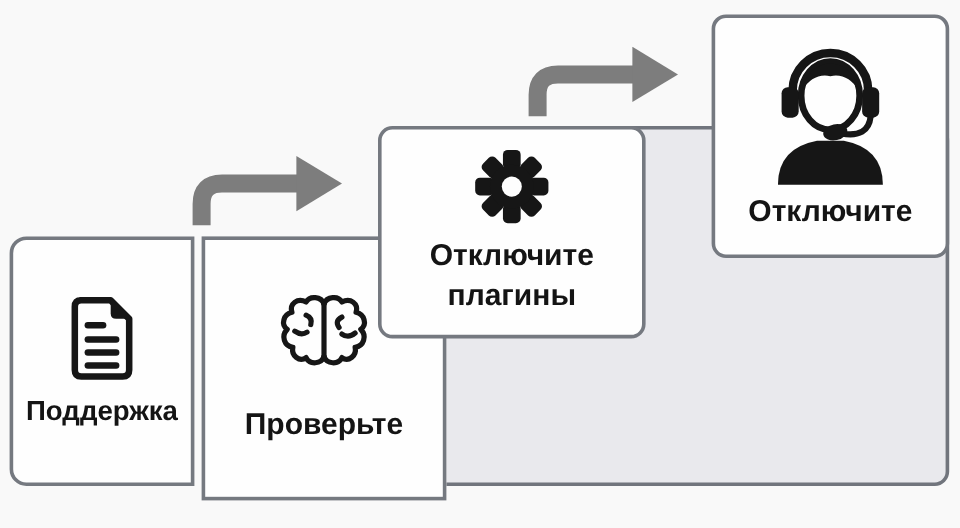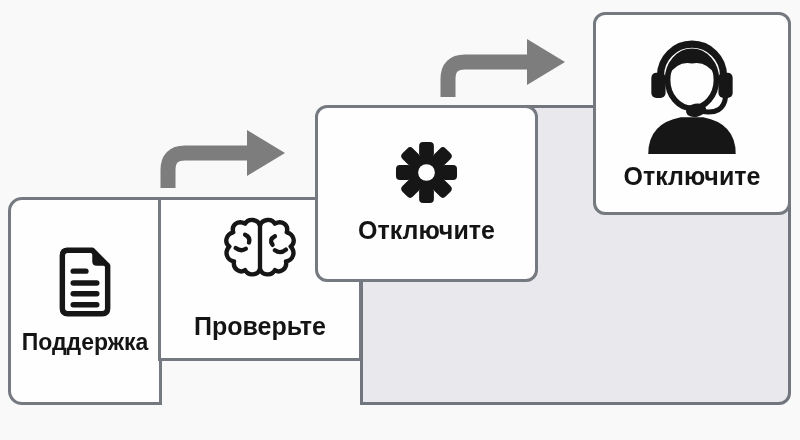--- a/index.html
+++ b/index.html
@@ -11,21 +11,21 @@
     box-sizing:border-box;background:#e9e9ed;border:3px solid #71757d;
     border-radius:12px 12px 12px 0;z-index:1;
   }
 
   .box{
     position:absolute;box-sizing:border-box;background:#fefefe;
     border:3px solid #757980;display:flex;flex-direction:column;
     align-items:center;justify-content:center;z-index:2;
   }
   .box1{left:8px;top:197px;width:154px;height:208px;border-radius:14px 0 0 14px;gap:8px;}
-  .box2{left:158px;top:197px;width:204px;height:164px;border-radius:0;gap:29px;}
+  .box2{left:168px;top:197px;width:204px;height:220px;border-radius:0;gap:29px;}
   .box3{left:315px;top:105px;width:223px;height:177px;border-radius:12px;gap:10px;z-index:3;}
   .box4{left:593px;top:12px;width:198px;height:203px;border-radius:12px;gap:4px;z-index:3;}
 
   .lines{font-weight:700;color:#141414;text-align:center;font-size:25px;line-height:1.32;letter-spacing:0;}
   .box1 .lines{font-size:23px;line-height:1.34;}
   .lines span{display:block;white-space:nowrap;}
 
   .arrow{position:absolute;z-index:4;}
   .arrow1{left:159px;top:130px;}
   .arrow2{left:439px;top:39px;}
@@ -80,20 +80,21 @@
         <rect x="24.5" y="1" width="15" height="16" rx="4" transform="rotate(180 32 32)"></rect>
         <rect x="24.5" y="1" width="15" height="16" rx="4" transform="rotate(225 32 32)"></rect>
         <rect x="24.5" y="1" width="15" height="16" rx="4" transform="rotate(270 32 32)"></rect>
         <rect x="24.5" y="1" width="15" height="16" rx="4" transform="rotate(315 32 32)"></rect>
         <circle cx="32" cy="32" r="18.5"></circle>
       </g>
       <circle cx="32" cy="32" r="8.5" fill="#fefefe"></circle>
     </svg>
     <div class="lines">
       <span>Отключите</span>
+      <span>плагины</span>
     </div>
   </div>
 
   <div class="box box4">
     <svg width="112" height="122" viewBox="0 0 110 120">
       <path d="M12 118 Q12 88 44 82 L66 82 Q98 88 98 118 Z" fill="#161616"></path>
       <ellipse cx="55" cy="45" rx="24" ry="28" fill="#fefefe" stroke="#161616" stroke-width="5.5"></ellipse>
       <path d="M31.5 41 A24 28 0 0 1 78.5 41 Q69 26 55 29 Q41 26 31.5 41 Z" fill="#161616"></path>
       <path d="M24 41 A31 31 0 0 1 86 41" fill="none" stroke="#161616" stroke-width="7"></path>
       <rect x="15" y="38" width="14" height="25" rx="5" fill="#161616"></rect>

